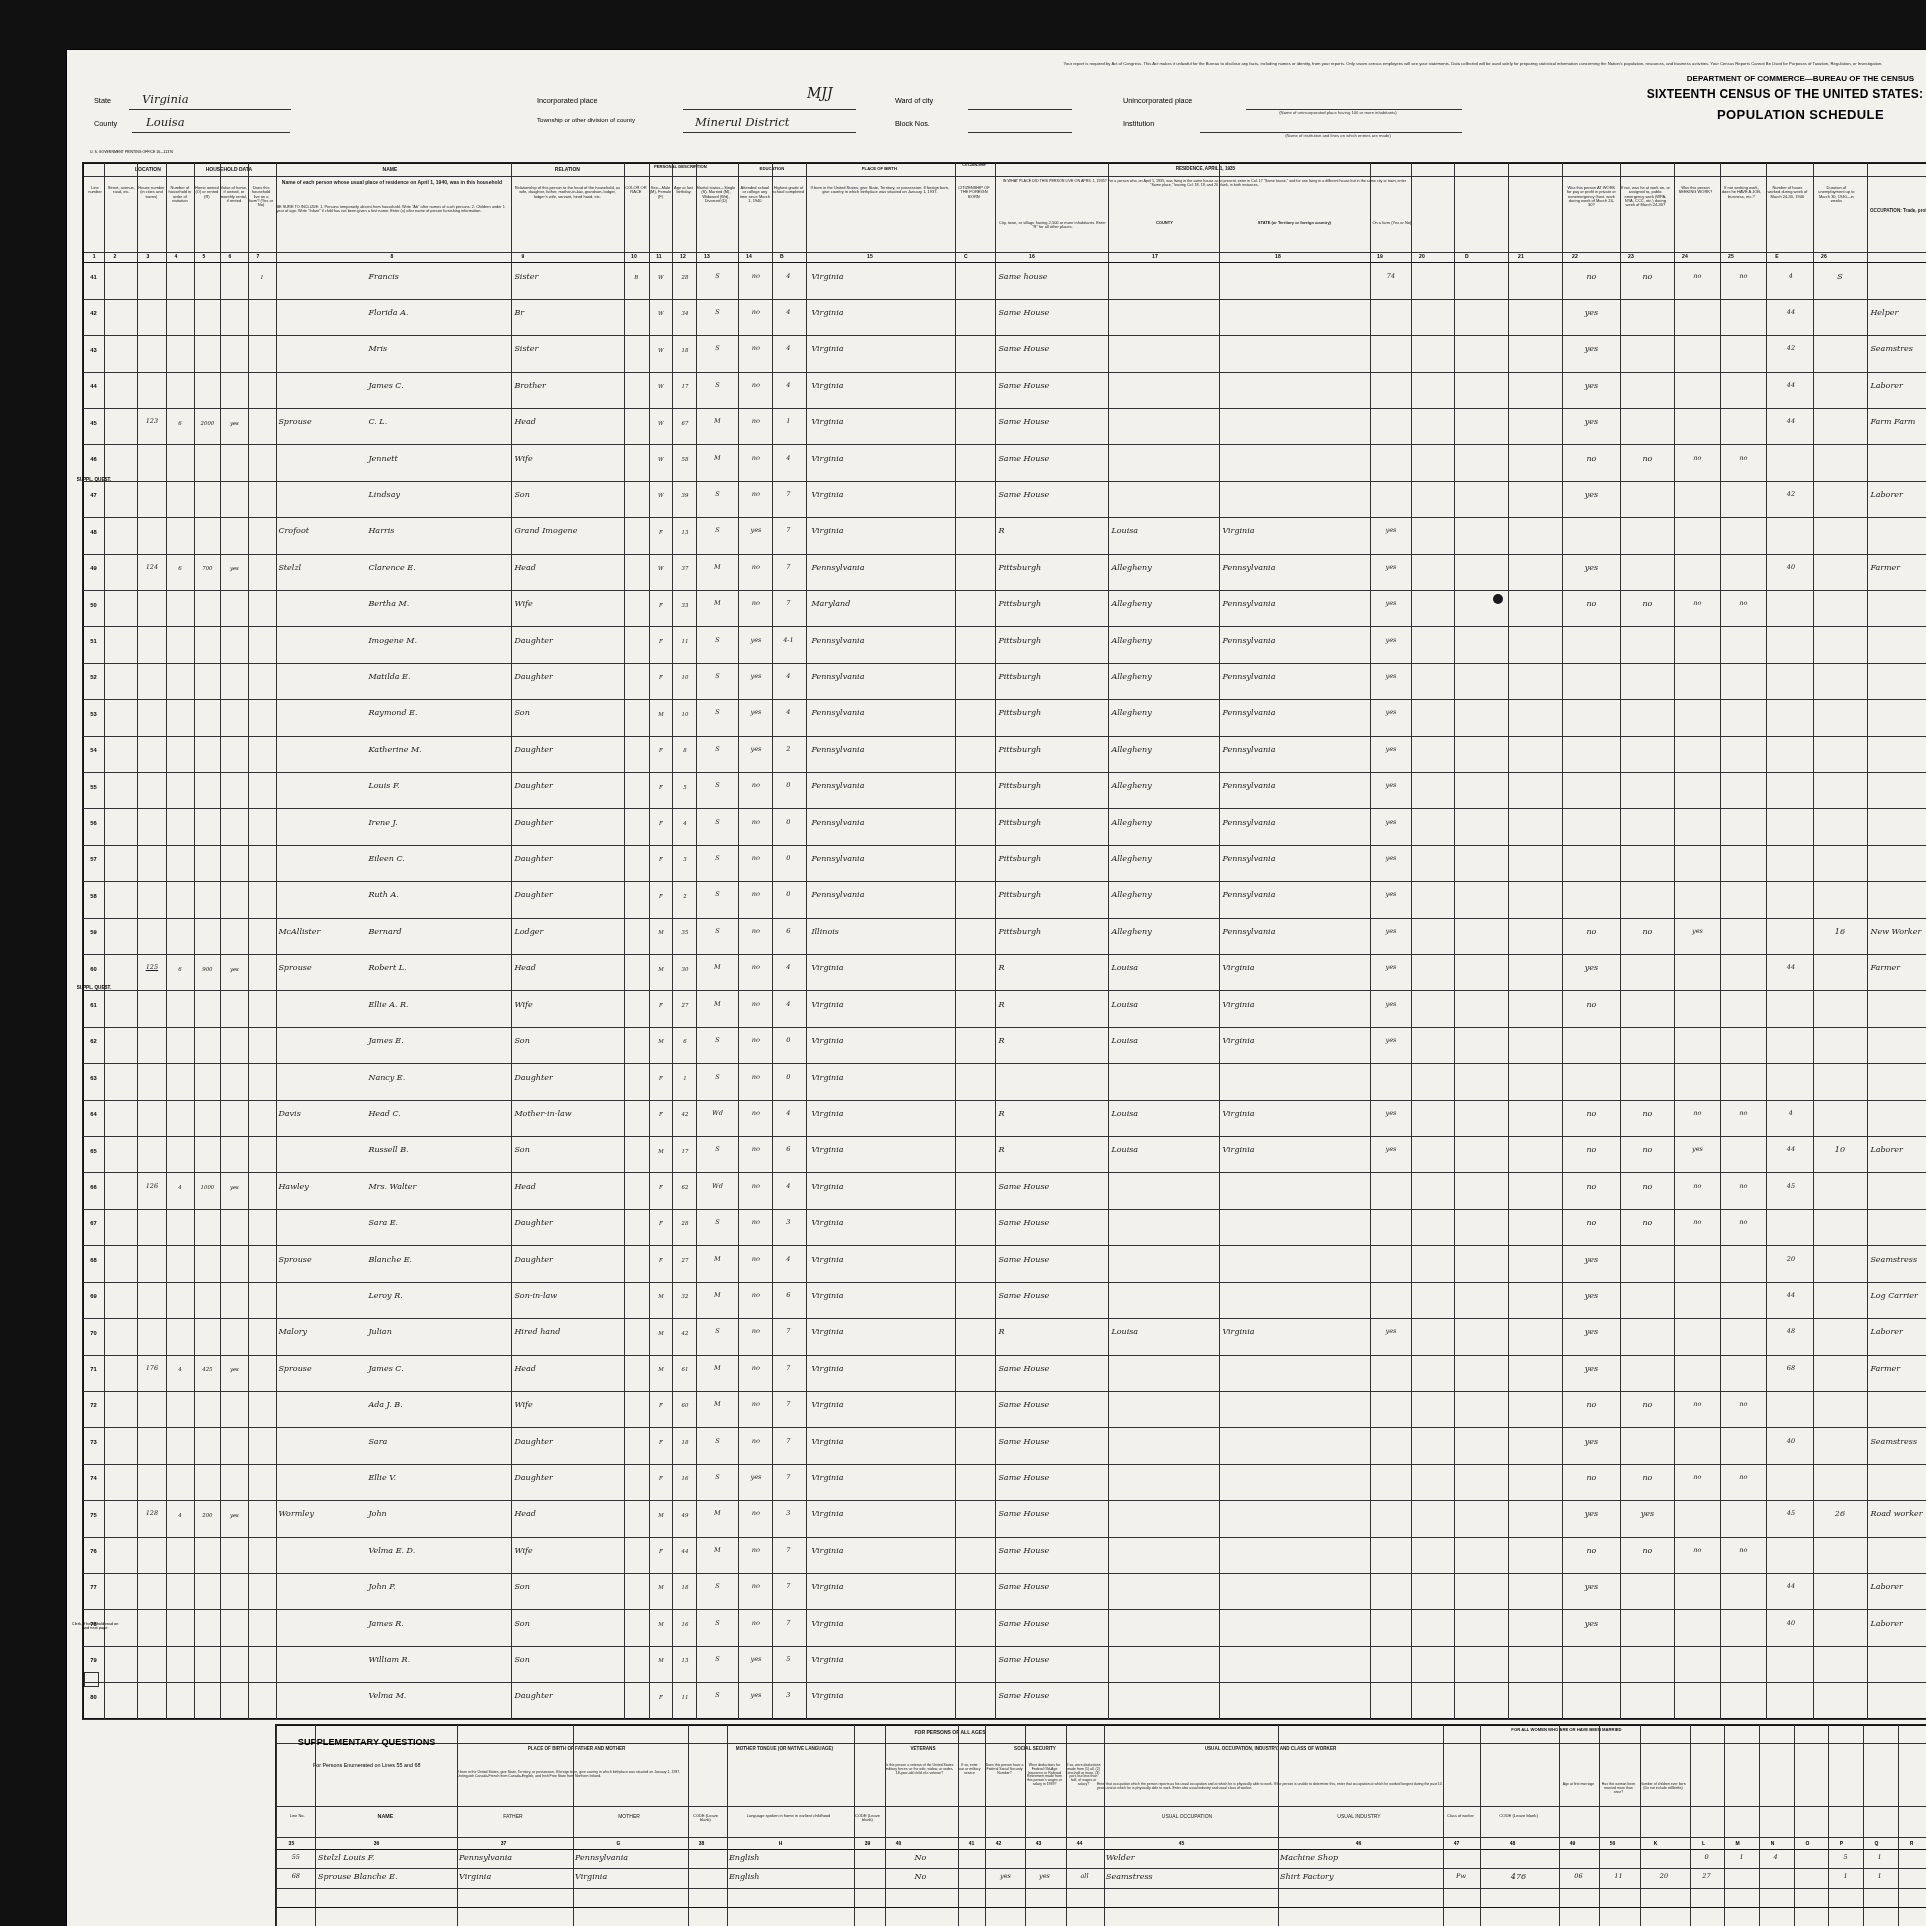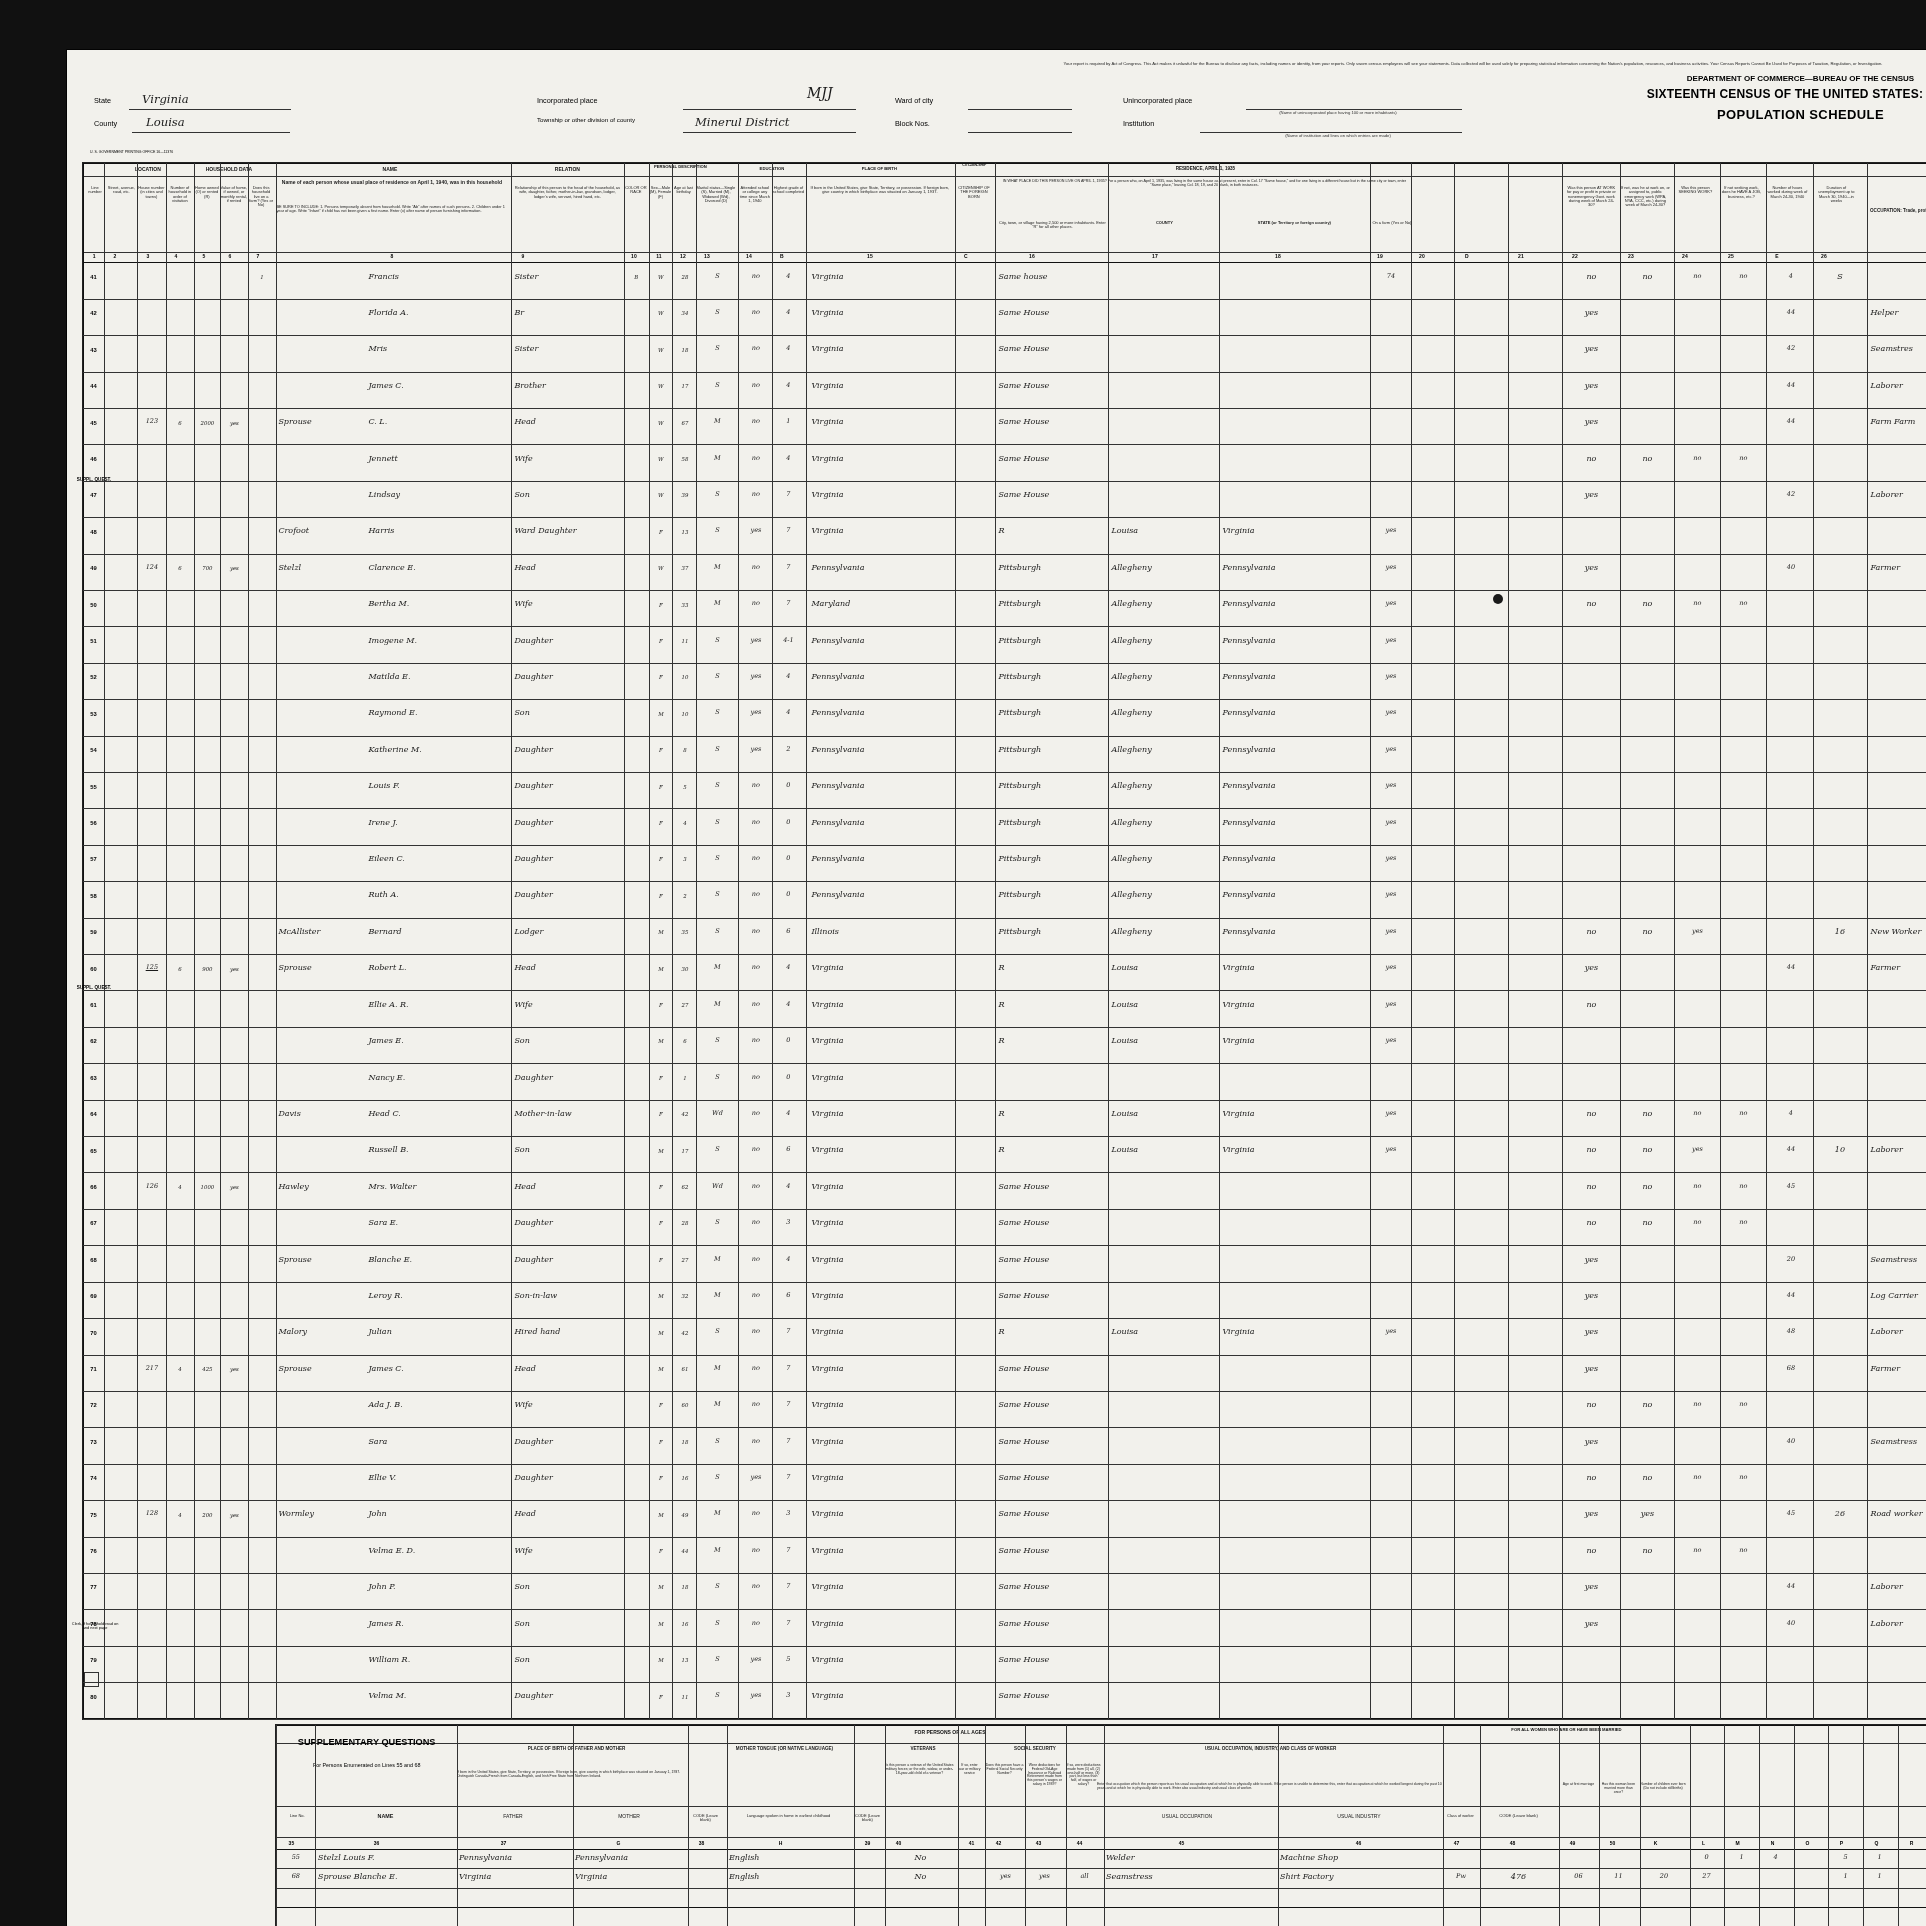--- a/index.html
+++ b/index.html
@@ -337,21 +337,21 @@
           <div class="cellw sm" style="left: 690px; top: 327px; width: 30px; text-align: center;">7</div>
           <div class="cellw" style="left: 728px; top: 327px; width: 143px;">Virginia</div>
           <div class="cellw" style="left: 915px; top: 327px; width: 108px;">Same House</div>
           <div class="cellw" style="left: 1482px; top: 327px; width: 52px; text-align: center;">yes</div>
           <div class="cellw sm" style="left: 1687px; top: 327px; width: 41px; text-align: center;">42</div>
           <div class="cellw" style="left: 1787px; top: 327px; width: 212px;">Laborer</div>
           <div class="h" style="top: 391px;"></div>
           <div class="rowno" style="left: 2.3px; top: 366px;">48</div>
           <div class="cellw" style="left: 195px; top: 363px; width: 104px;">Crofoot</div>
           <div class="cellw" style="left: 285px; top: 363px; width: 139px;">Harris</div>
-          <div class="cellw" style="left: 431px; top: 363px; width: 108px;">Ward Daughter</div>
+          <div class="cellw" style="left: 431px; top: 363px; width: 108px;">Grand Imogene</div>
           <div class="cellw sm xs" style="left: 567px; top: 366px; width: 21px; text-align: center;">F</div>
           <div class="cellw sm xs" style="left: 591px; top: 366px; width: 21px; text-align: center;">13</div>
           <div class="cellw sm" style="left: 615px; top: 363px; width: 38px; text-align: center;">S</div>
           <div class="cellw sm" style="left: 657px; top: 363px; width: 31px; text-align: center;">yes</div>
           <div class="cellw sm" style="left: 690px; top: 363px; width: 30px; text-align: center;">7</div>
           <div class="cellw" style="left: 728px; top: 363px; width: 143px;">Virginia</div>
           <div class="cellw" style="left: 915px; top: 363px; width: 108px;">R</div>
           <div class="cellw" style="left: 1028px; top: 363px; width: 108px;">Louisa</div>
           <div class="cellw" style="left: 1139px; top: 363px; width: 146px;">Virginia</div>
           <div class="cellw sm" style="left: 1288px; top: 363px; width: 39px; text-align: center;">yes</div>
@@ -706,21 +706,21 @@
           <div class="cellw" style="left: 728px; top: 1164px; width: 143px;">Virginia</div>
           <div class="cellw" style="left: 915px; top: 1164px; width: 108px;">R</div>
           <div class="cellw" style="left: 1028px; top: 1164px; width: 108px;">Louisa</div>
           <div class="cellw" style="left: 1139px; top: 1164px; width: 146px;">Virginia</div>
           <div class="cellw sm" style="left: 1288px; top: 1164px; width: 39px; text-align: center;">yes</div>
           <div class="cellw" style="left: 1482px; top: 1164px; width: 52px; text-align: center;">yes</div>
           <div class="cellw sm" style="left: 1687px; top: 1164px; width: 41px; text-align: center;">48</div>
           <div class="cellw" style="left: 1787px; top: 1164px; width: 212px;">Laborer</div>
           <div class="h" style="top: 1228px;"></div>
           <div class="rowno" style="left: 2.3px; top: 1203px;">71</div>
-          <div class="cellw sm" style="left: 55px; top: 1201px; width: 27px; text-align: center;">217</div>
+          <div class="cellw sm" style="left: 55px; top: 1201px; width: 27px; text-align: center;">176</div>
           <div class="cellw sm xs" style="left: 84px; top: 1203px; width: 25.4px; text-align: center;">4</div>
           <div class="cellw sm xs" style="left: 112px; top: 1203px; width: 24px; text-align: center;">425</div>
           <div class="cellw sm xs" style="left: 138px; top: 1203px; width: 26px; text-align: center;">yes</div>
           <div class="cellw" style="left: 195px; top: 1201px; width: 104px;">Sprouse</div>
           <div class="cellw" style="left: 285px; top: 1201px; width: 139px;">James C.</div>
           <div class="cellw" style="left: 431px; top: 1201px; width: 108px;">Head</div>
           <div class="cellw sm xs" style="left: 567px; top: 1203px; width: 21px; text-align: center;">M</div>
           <div class="cellw sm xs" style="left: 591px; top: 1203px; width: 21px; text-align: center;">61</div>
           <div class="cellw sm" style="left: 615px; top: 1201px; width: 38px; text-align: center;">M</div>
           <div class="cellw sm" style="left: 657px; top: 1201px; width: 31px; text-align: center;">no</div>

